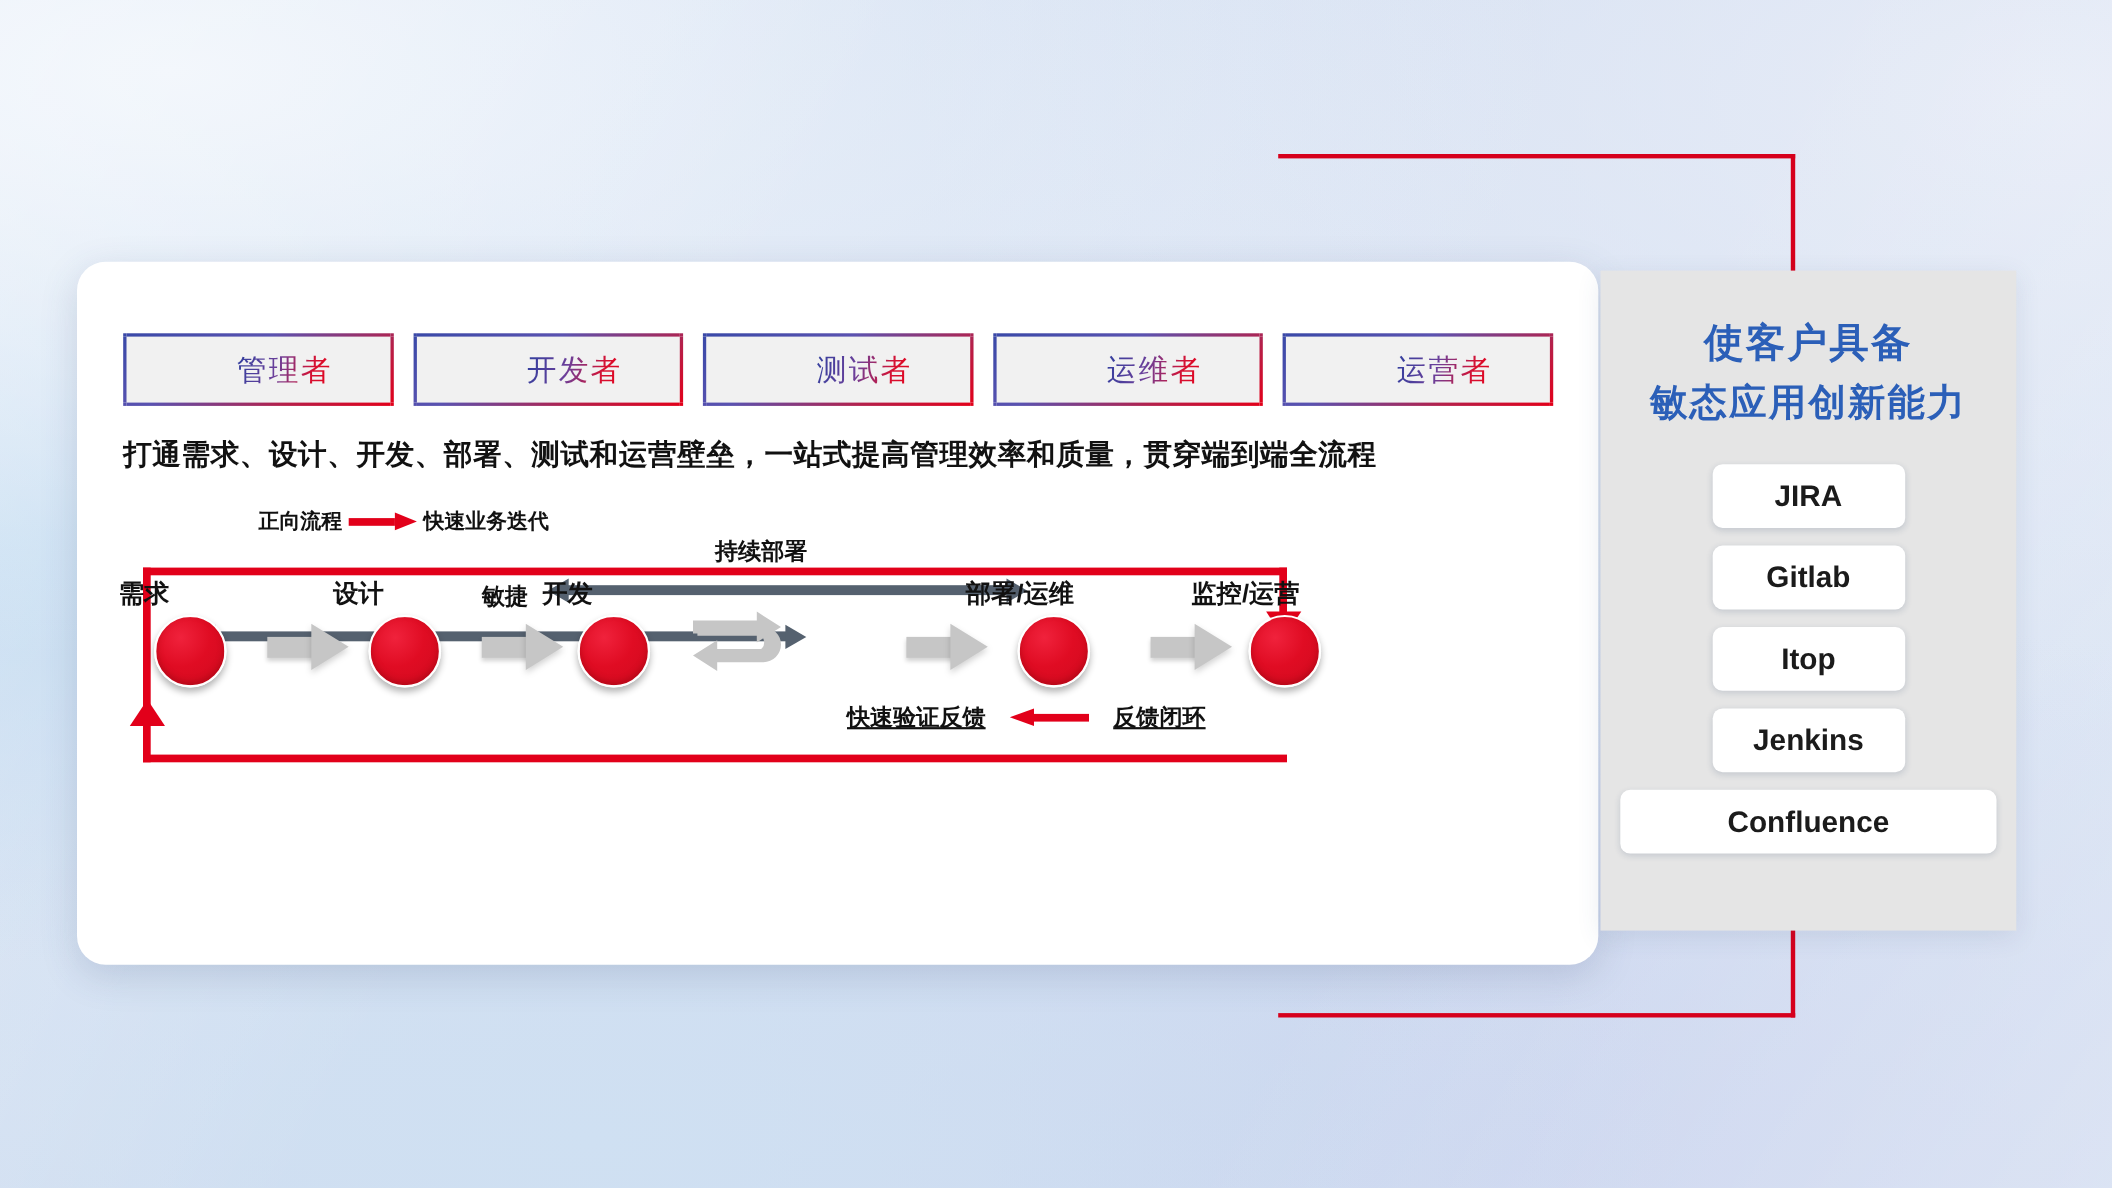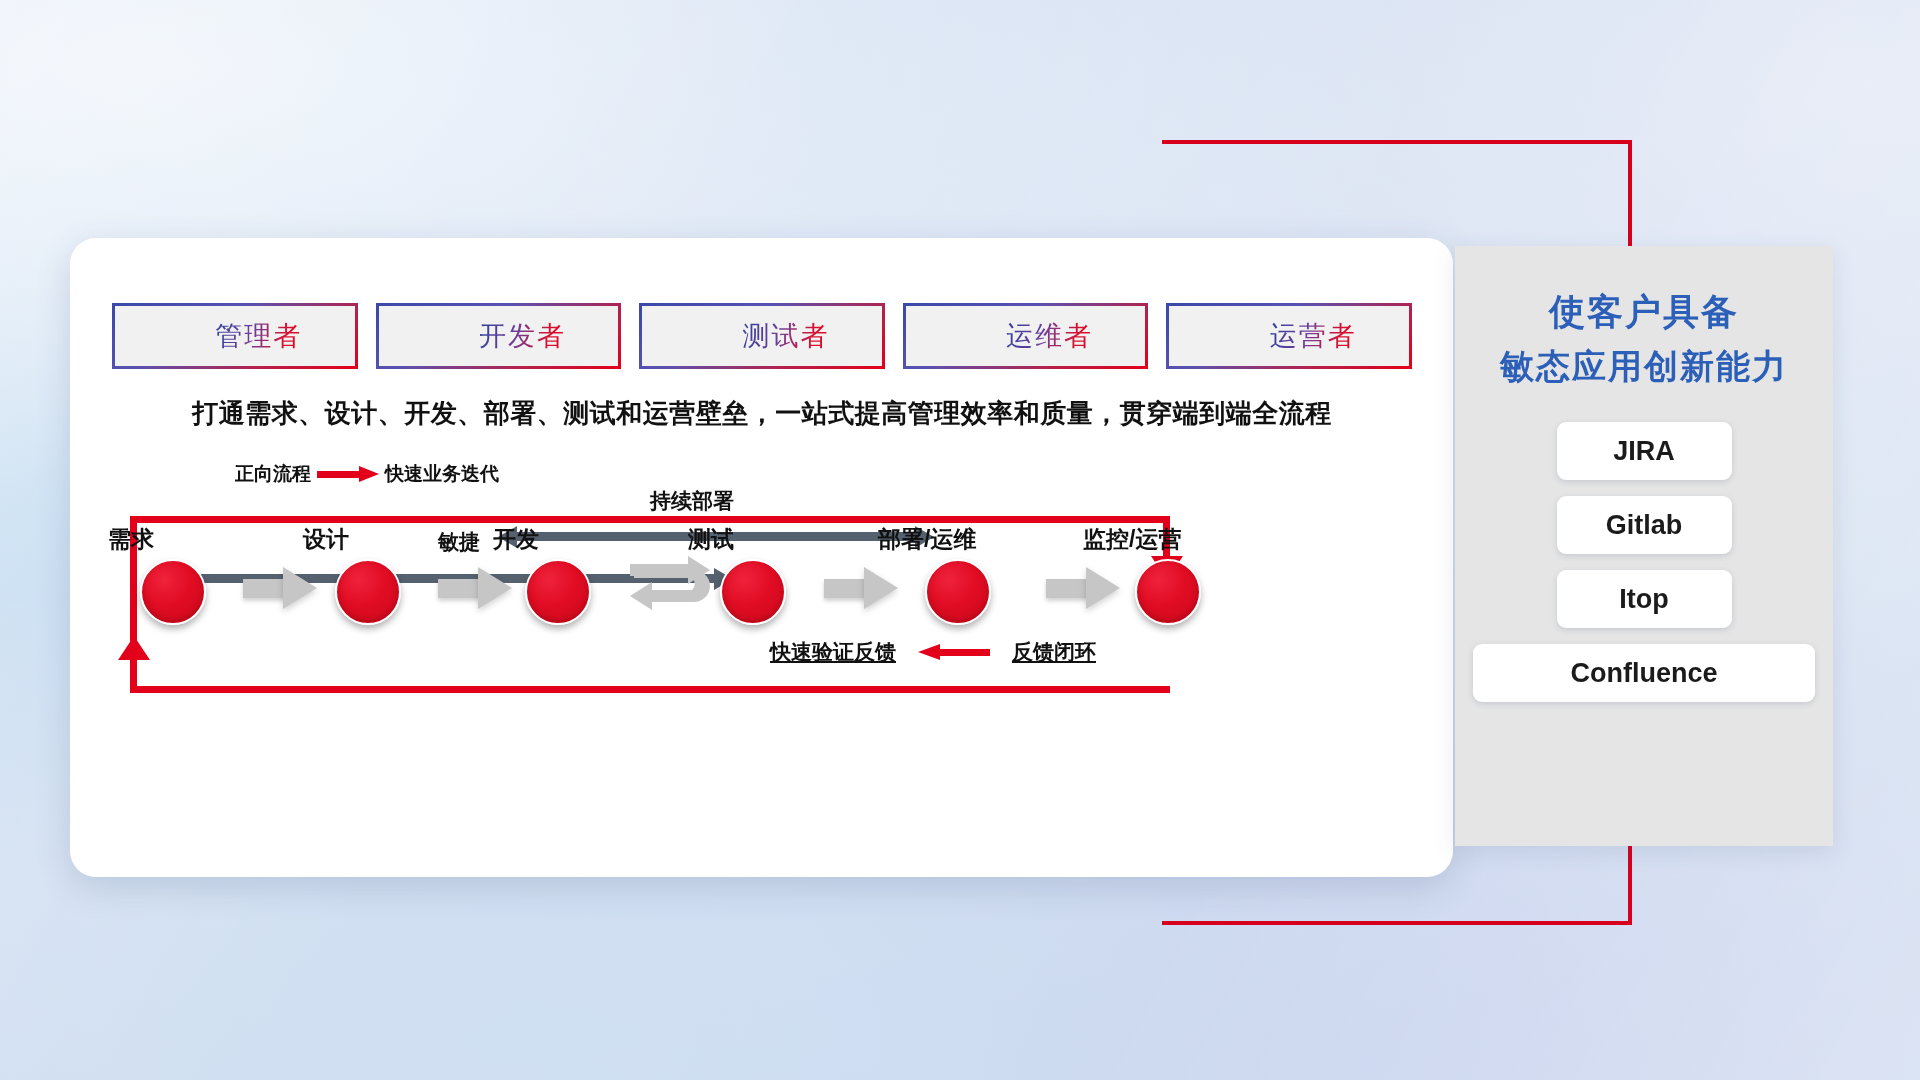--- a/index.html
+++ b/index.html
@@ -55,21 +55,21 @@
   }
   .role-label{
     font-size:27px;font-weight:500;letter-spacing:2px;
     background:linear-gradient(105deg,#2f3f9e 0%,#6b3f9a 42%,#d81030 78%,#e2001a 100%);
     -webkit-background-clip:text;background-clip:text;color:transparent;
   }
 
   
   #desc{
     position:absolute;left:42px;top:158px;width:1300px;
-    text-align:center;color:#111;
+    text-align:left;color:#111;
     font-size:26px;font-weight:700;letter-spacing:.5px;white-space:nowrap;
   }
 
   
   #fwd{
     position:absolute;left:165px;top:223px;
     display:flex;align-items:center;gap:6px;
     font-size:19px;font-weight:700;color:#111;white-space:nowrap;
   }
   .red-arrow-r{
@@ -243,24 +243,20 @@
     <div class="stage" style="left:385px;top:20px;width:130px;">
       <div class="stage-label">开发</div>
       <div class="dot"></div>
     </div>
 
     <svg style="position:absolute;left:516px;top:50px;" width="104" height="72" viewBox="0 0 104 72">
       <path d="M10 16 H70 A16 16 0 0 1 70 48 H28 l0 8 -22 -14 22 -14 0 8 H68 A8 8 0 0 0 68 24 H10 Z" fill="#c6c6c6"></path>
       <path d="M6 10 h58 l0 -8 22 14 -22 14 0 -8 H6 Z" fill="#c6c6c6"></path>
     </svg>
 
-    <div class="stage" style="left:580px;top:20px;width:130px;">
-      <div class="stage-label">测试</div>
-      <div class="dot"></div>
-    </div>
     <div class="grey-arrow" style="left:716px;top:63px;">
       <span class="gbody"></span>
         <span class="ghead"></span>
     </div>
 
     <div class="stage" style="left:770px;top:20px;width:160px;">
       <div class="stage-label">部署/运维</div>
       <div class="dot"></div>
     </div>
     <div class="grey-arrow" style="left:938px;top:63px;">
@@ -284,15 +280,16 @@
 
 <div id="panel">
   <div id="panel-title">
     <div>使客户具备</div>
     <div class="l2">敏态应用创新能力</div>
   </div>
   <div id="tools">
     <div class="tool half">JIRA</div>
     <div class="tool half">Gitlab</div>
     <div class="tool half">Itop</div>
+    <div class="tool half">Jenkins</div>
     <div class="tool full">Confluence</div>
   </div>
 </div>
 
 </body></html>

